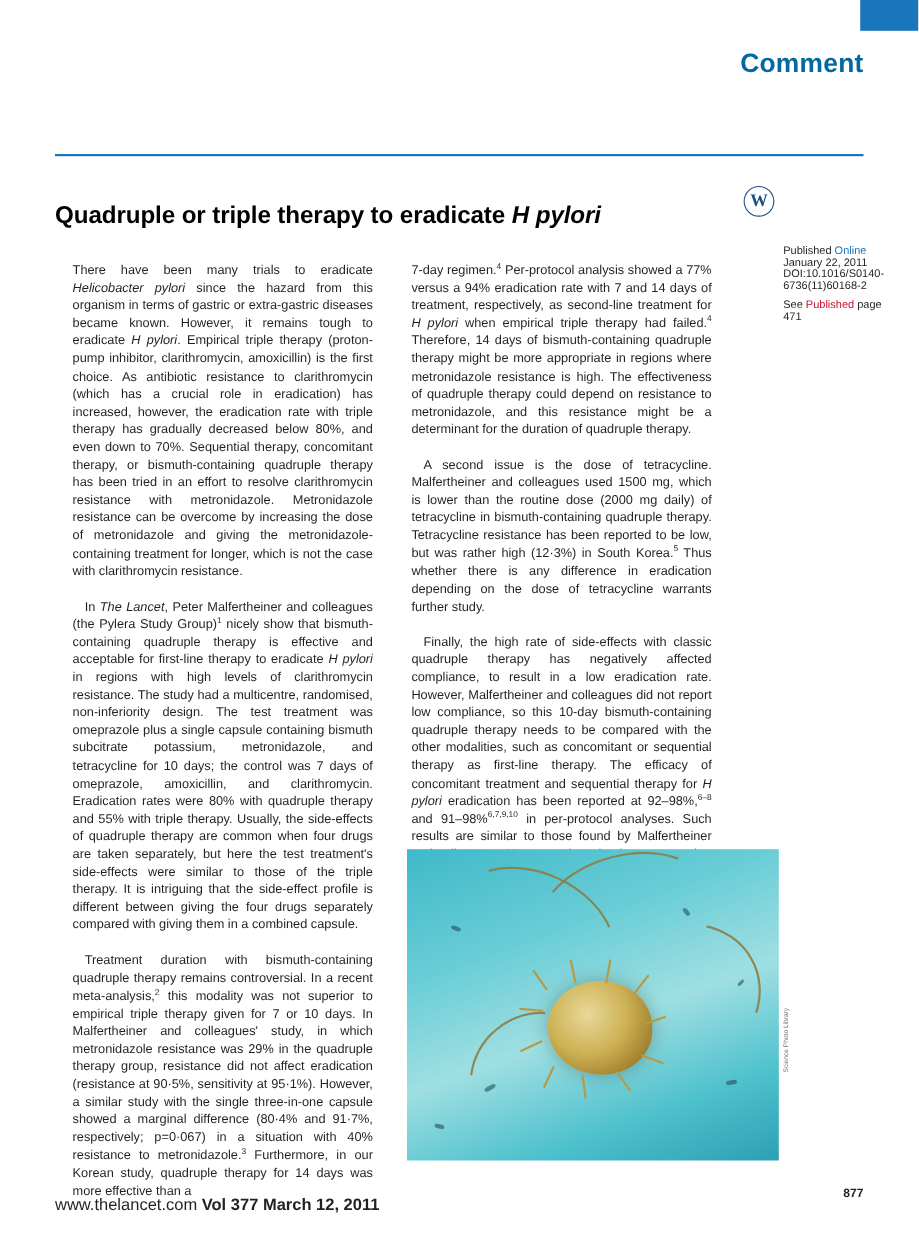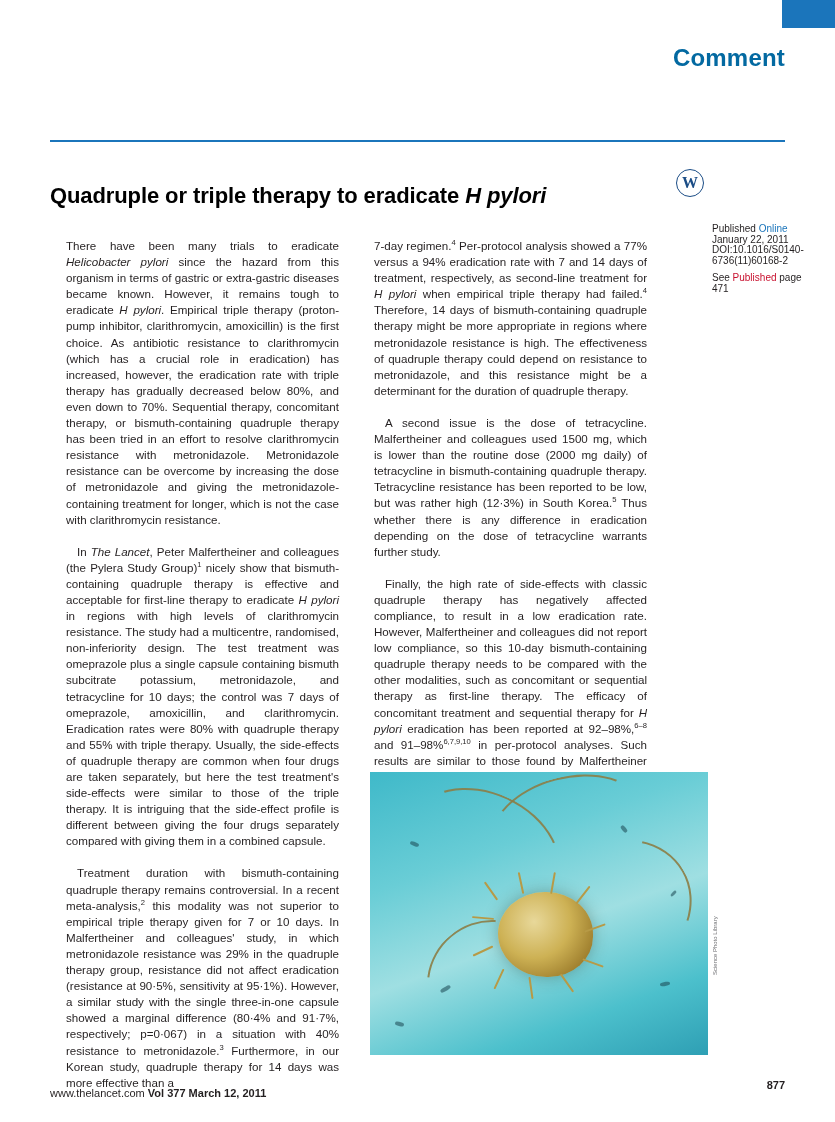--- a/index.html
+++ b/index.html
@@ -162,21 +162,21 @@
   .speck {
     position: absolute;
     background: rgba(25,70,80,0.55);
     border-radius: 40%;
   }
 
   .footer-left {
     position: absolute;
     left: 50px;
     top: 1087px;
-    font-size: 11px;
+    font-size: 15px;
     color: #231f20;
     font-weight: bold;
   }
   .footer-left .url { font-weight: normal; }
   .footer-right {
     position: absolute;
     right: 50px;
     top: 1079px;
     font-size: 11px;
     font-weight: bold;

